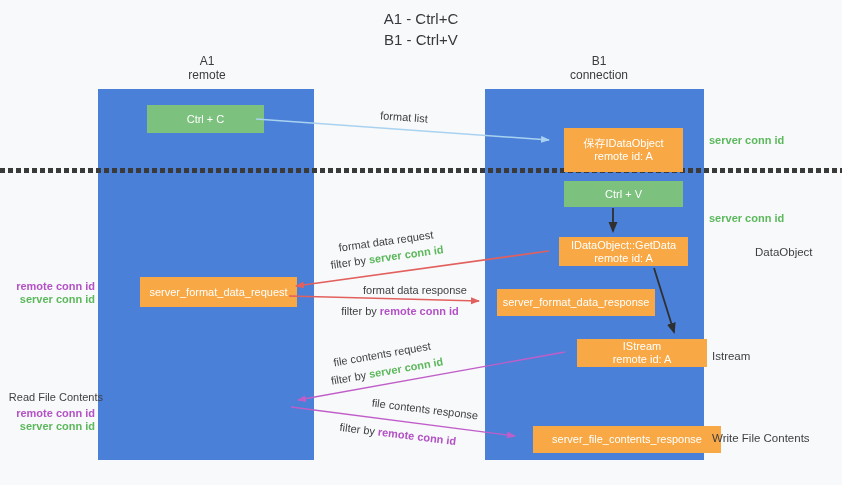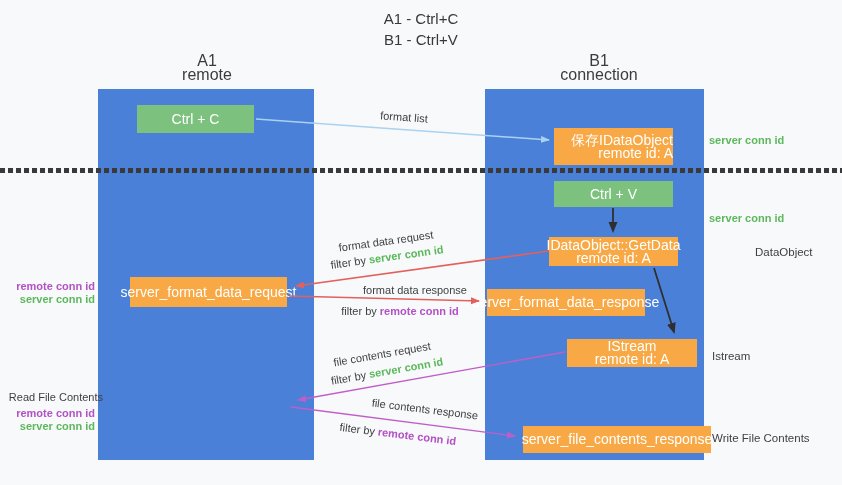--- a/index.html
+++ b/index.html
@@ -2,29 +2,29 @@
 <html style="--lifeline_blue: #4a80d8; --box_green: #7cc27e; --box_orange: #f8a844; --arrow_light_blue: #a9d2f0; --arrow_red: #e2605e; --arrow_magenta: #c05ec9; --arrow_black: #2f2f2f; --text_green: #5cb85c; --text_purple: #b352c5; --text_dark: #3d3f42;"><head>
 <meta charset="utf-8">
 <style>
   html,body{margin:0;padding:0;}
   body{font-family:"Liberation Sans","DejaVu Sans",sans-serif;background:#f8f9fa;}
   #canvas{position:relative;width:842px;height:485px;background:#f8f9fa;overflow:hidden;}
 
   .title{position:absolute;left:421px;top:8px;transform:translateX(-50%);
          font-size:15px;line-height:21px;color:#36383b;text-align:center;white-space:pre;}
   .lifeline-header{position:absolute;transform:translateX(-50%);text-align:center;
-         font-size:16px;line-height:14px;color:#3a3c3f;white-space:nowrap;}
+         font-size:12px;line-height:14px;color:#3a3c3f;white-space:nowrap;}
 
   .lifeline-body{position:absolute;background:var(--lifeline_blue);}
 
   .divider{position:absolute;left:0;top:168px;width:842px;height:5px;z-index:4;
         background:repeating-linear-gradient(90deg,#3a3a3a 0 5px,transparent 5px 8px);}
 
   .node{position:absolute;display:flex;flex-direction:column;align-items:center;justify-content:center;
-        color:#fff;font-size:14px;line-height:13px;text-align:center;white-space:nowrap;z-index:5;}
+        color:#fff;font-size:11px;line-height:13px;text-align:center;white-space:nowrap;z-index:5;margin-left:10px;}
   .green-box{background:var(--box_green);}
   .orange-box{background:var(--box_orange);}
 
   .arrow-layer{position:absolute;left:0;top:0;z-index:6;pointer-events:none;}
   .st-blue{stroke:var(--arrow_light_blue);stroke-width:1.6;}
   .st-red{stroke:var(--arrow_red);stroke-width:1.6;}
   .st-mag{stroke:var(--arrow_magenta);stroke-width:1.4;}
   .st-blk{stroke:var(--arrow_black);stroke-width:1.8;}
   .fl-blue{fill:var(--arrow_light_blue);}
   .fl-red{fill:var(--arrow_red);}
@@ -58,21 +58,21 @@
 
   <div class="lifeline-body" style="left:98px;top:89px;width:216px;height:371px;"></div>
   <div class="lifeline-body" style="left:485px;top:89px;width:219px;height:371px;"></div>
 
   <div class="divider"></div>
 
   <div class="node green-box" style="left:137px;top:105px;width:117px;height:28px;">
     <span>Ctrl + C</span>
   </div>
 
-  <div class="node orange-box" style="left:554px;top:128px;width:119px;height:37px;align-items:flex-end;">
+  <div class="node orange-box" style="left:554px;top:128px;width:119px;height:44px;">
     <span>保存IDataObject</span>
     <span>remote id: A</span>
   </div>
 
   <div class="node green-box" style="left:554px;top:181px;width:119px;height:26px;">
     <span>Ctrl + V</span>
   </div>
 
   <div class="node orange-box" style="left:549px;top:237px;width:129px;height:29px;">
     <span>IDataObject::GetData</span>

